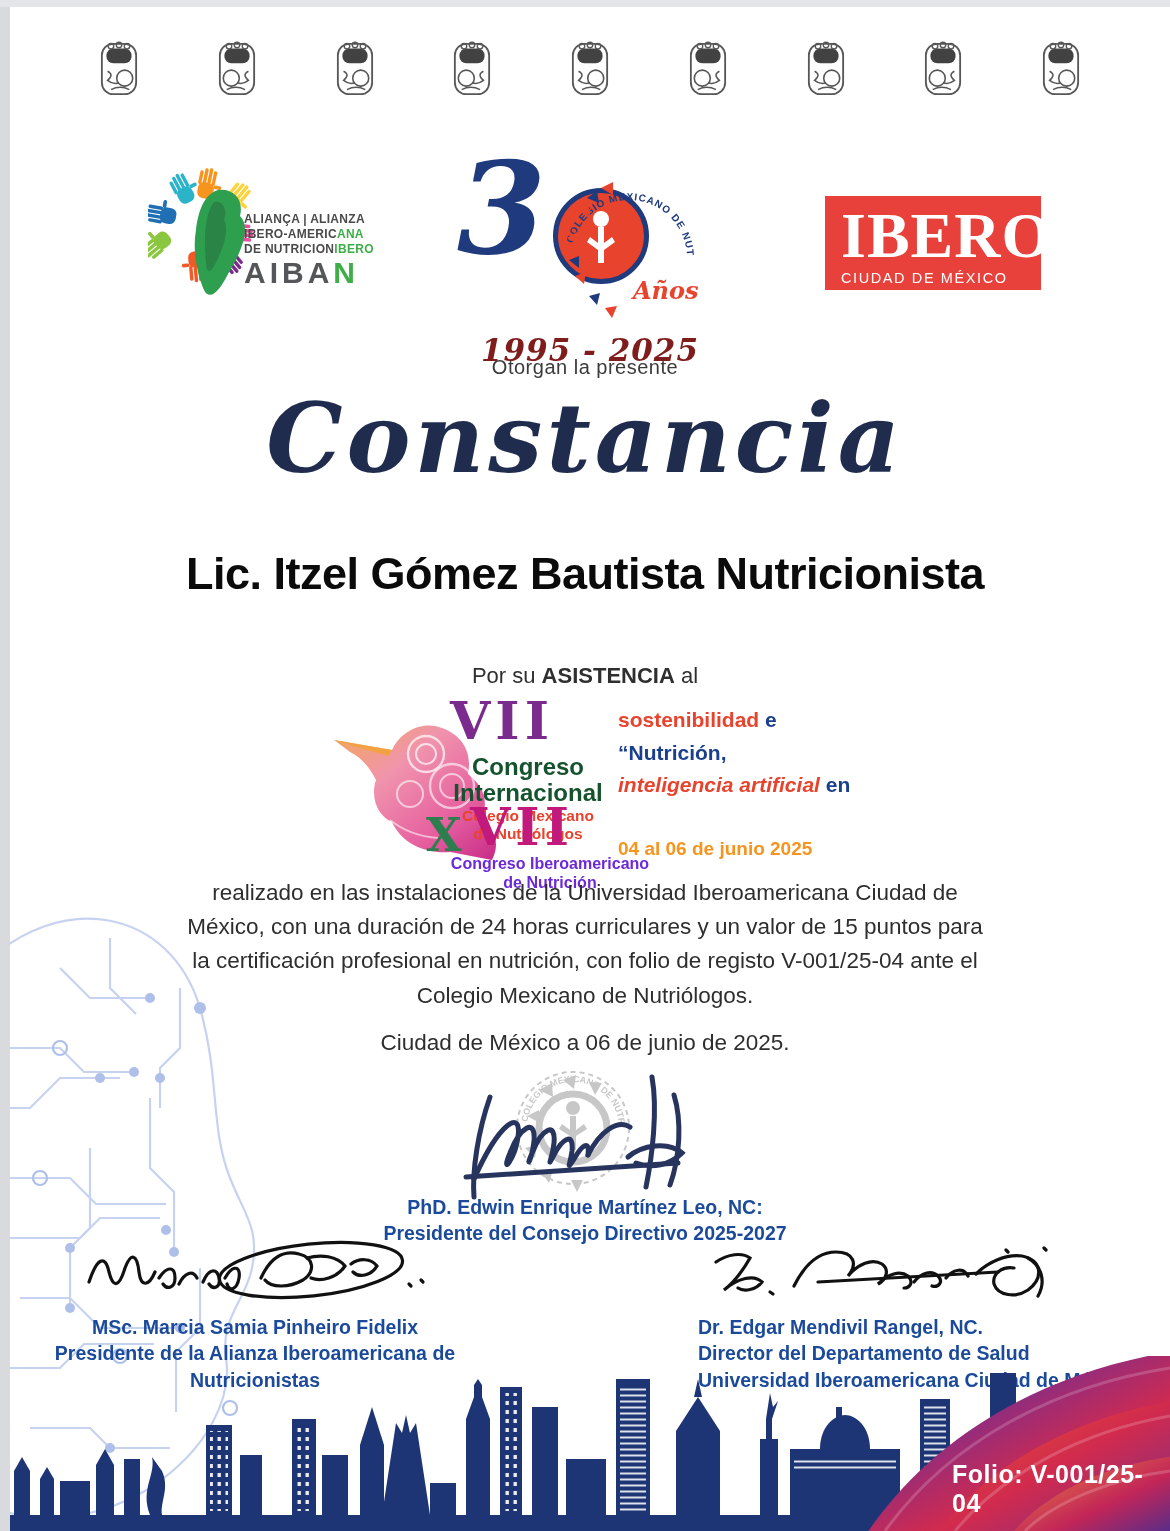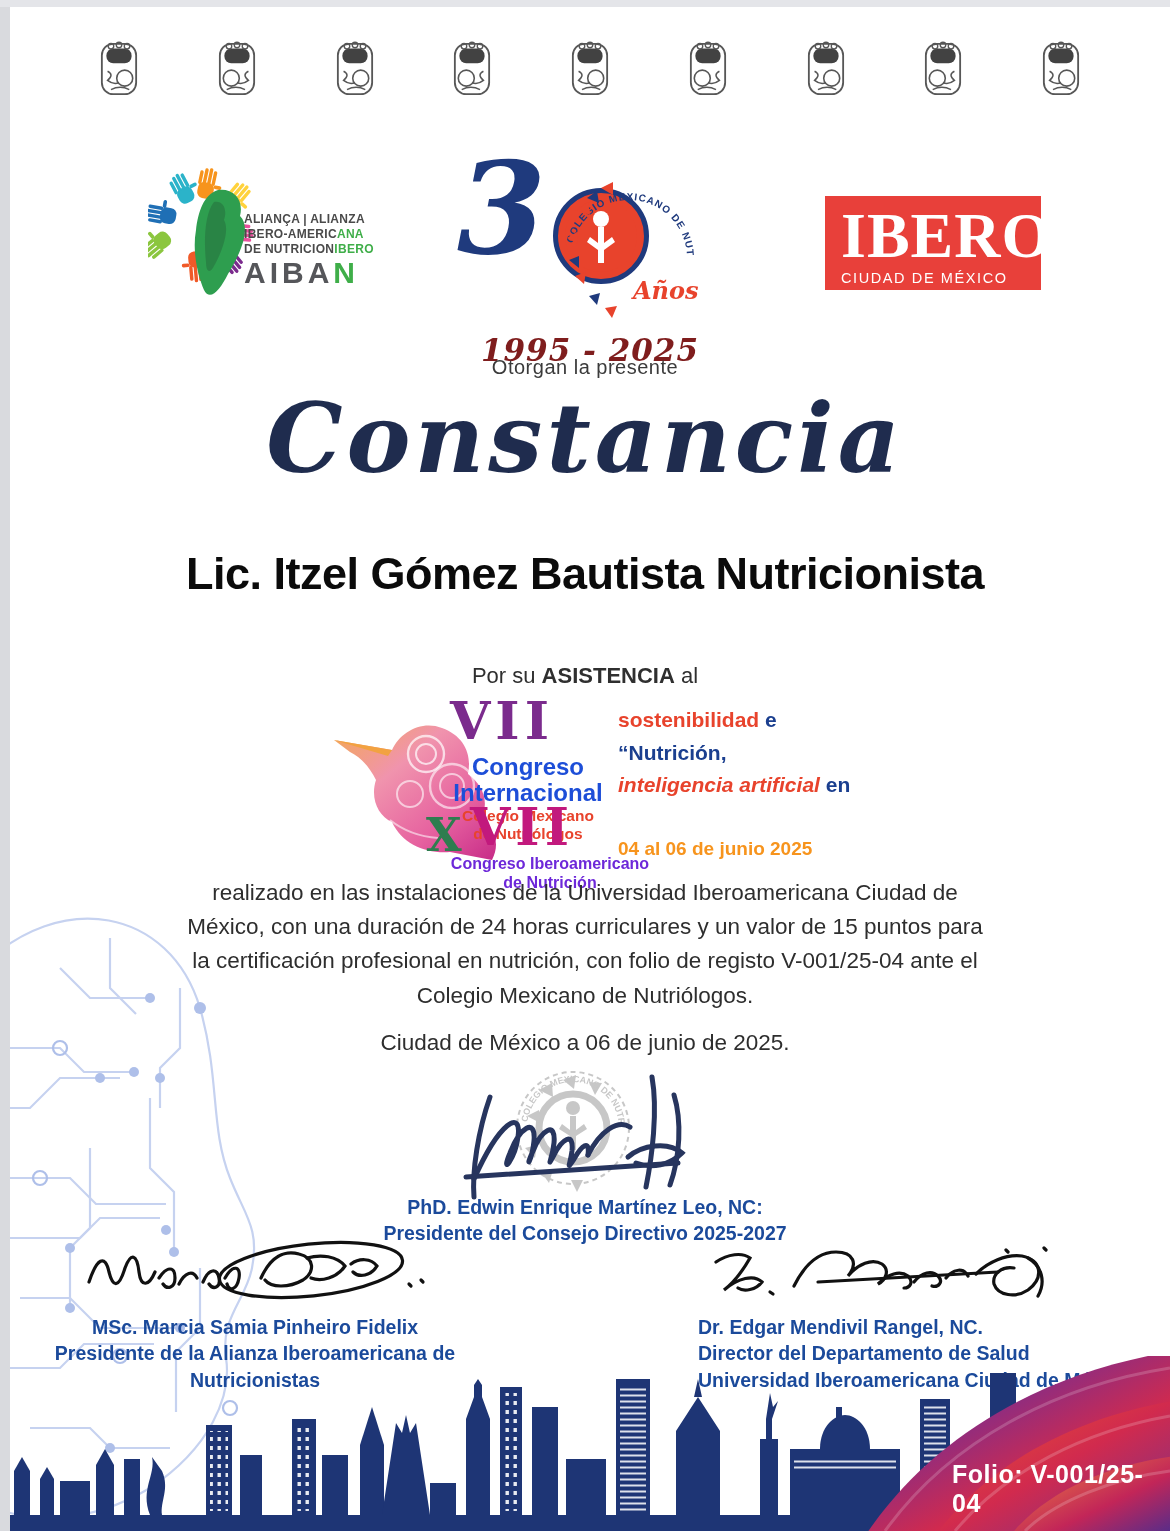--- a/index.html
+++ b/index.html
@@ -39,21 +39,21 @@
   .big-title { position:absolute; left:0; top:382px; width:100%; text-align:center; font-family:"DejaVu Serif", serif; font-style:italic; font-weight:bold; font-size:96px; color:#1f2c4e; letter-spacing:4px; z-index:3; }
   .recipient { position:absolute; left:0; top:548px; width:100%; text-align:center; font-size:45px; font-weight:bold; color:#0b0b0b; letter-spacing:-.5px; z-index:3; }
   .reason { position:absolute; left:0; top:663px; width:100%; text-align:center; font-size:22px; color:#2f2f2f; z-index:3; }
   .reason b { font-weight:bold; }
 
   
   .congress { position:absolute; left:330px; top:696px; width:530px; height:185px; z-index:3; }
   .bird { position:absolute; left:0; top:6px; width:200px; height:165px; }
   .num-top { position:absolute; left:120px; top:-6px; font-family:"DejaVu Serif", serif; font-weight:bold; font-size:52px; color:#7b2b8d; letter-spacing:5px; }
   .cong-name { position:absolute; left:98px; top:58px; width:200px; text-align:center; }
-  .cong-name .l1 { font-size:24px; font-weight:bold; color:#1d4ed8; line-height:1.1; }
+  .cong-name .l1 { font-size:24px; font-weight:bold; color:#14532d; line-height:1.1; }
   .cong-name .l2 { font-size:15.5px; font-weight:bold; color:#e8432c; line-height:1.2; }
   .num-x { position:absolute; left:96px; top:112px; font-family:"DejaVu Serif", serif; font-weight:bold; font-size:46px; color:#2e7d4f; }
   .num-bot { position:absolute; left:140px; top:100px; font-family:"DejaVu Serif", serif; font-weight:bold; font-size:52px; color:#c2197d; letter-spacing:5px; }
   .cong-ibero { position:absolute; left:70px; top:158px; width:300px; text-align:center; font-size:16px; font-weight:bold; color:#6d28d9; line-height:1.2; }
 
   .cong-title { position:absolute; left:288px; top:8px; width:240px; font-size:21px; font-weight:bold; line-height:1.55; }
   .ct-blue { color:#1b3f8f; }
   .ct-red { color:#e8432c; }
   .ct-ital { font-style:italic; }
   .cong-dates { position:absolute; left:288px; top:142px; font-size:19px; font-weight:bold; color:#f7941d; }

